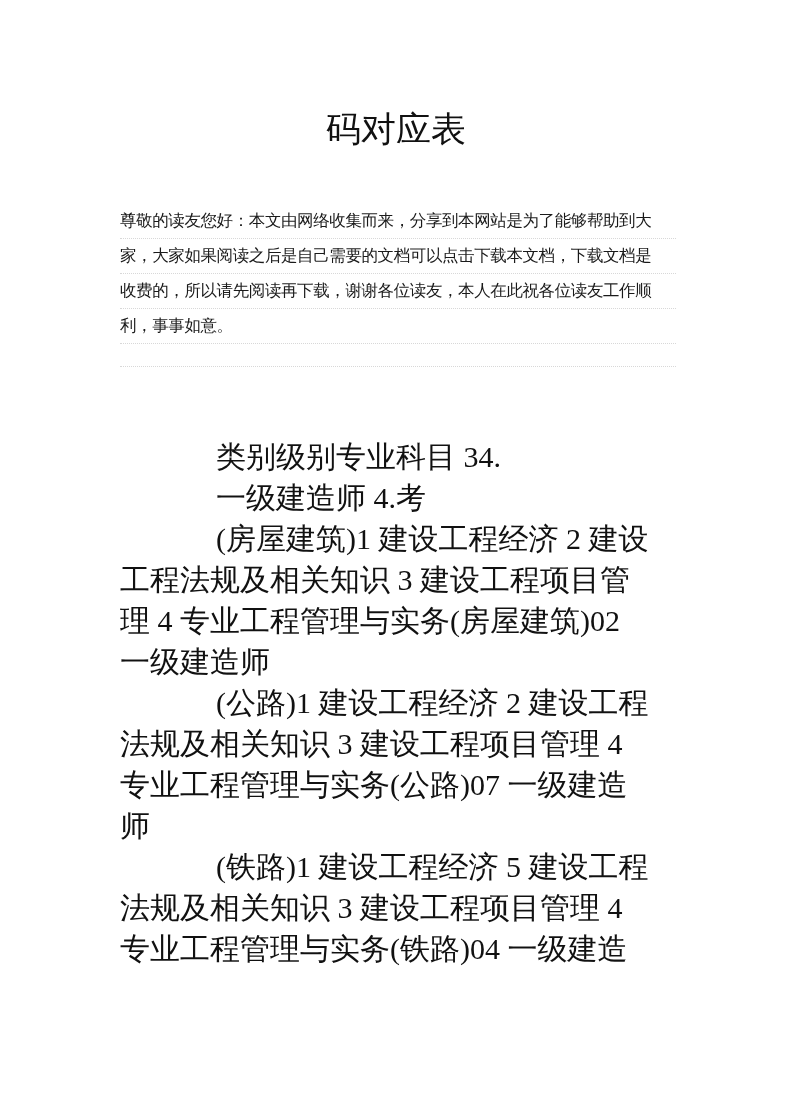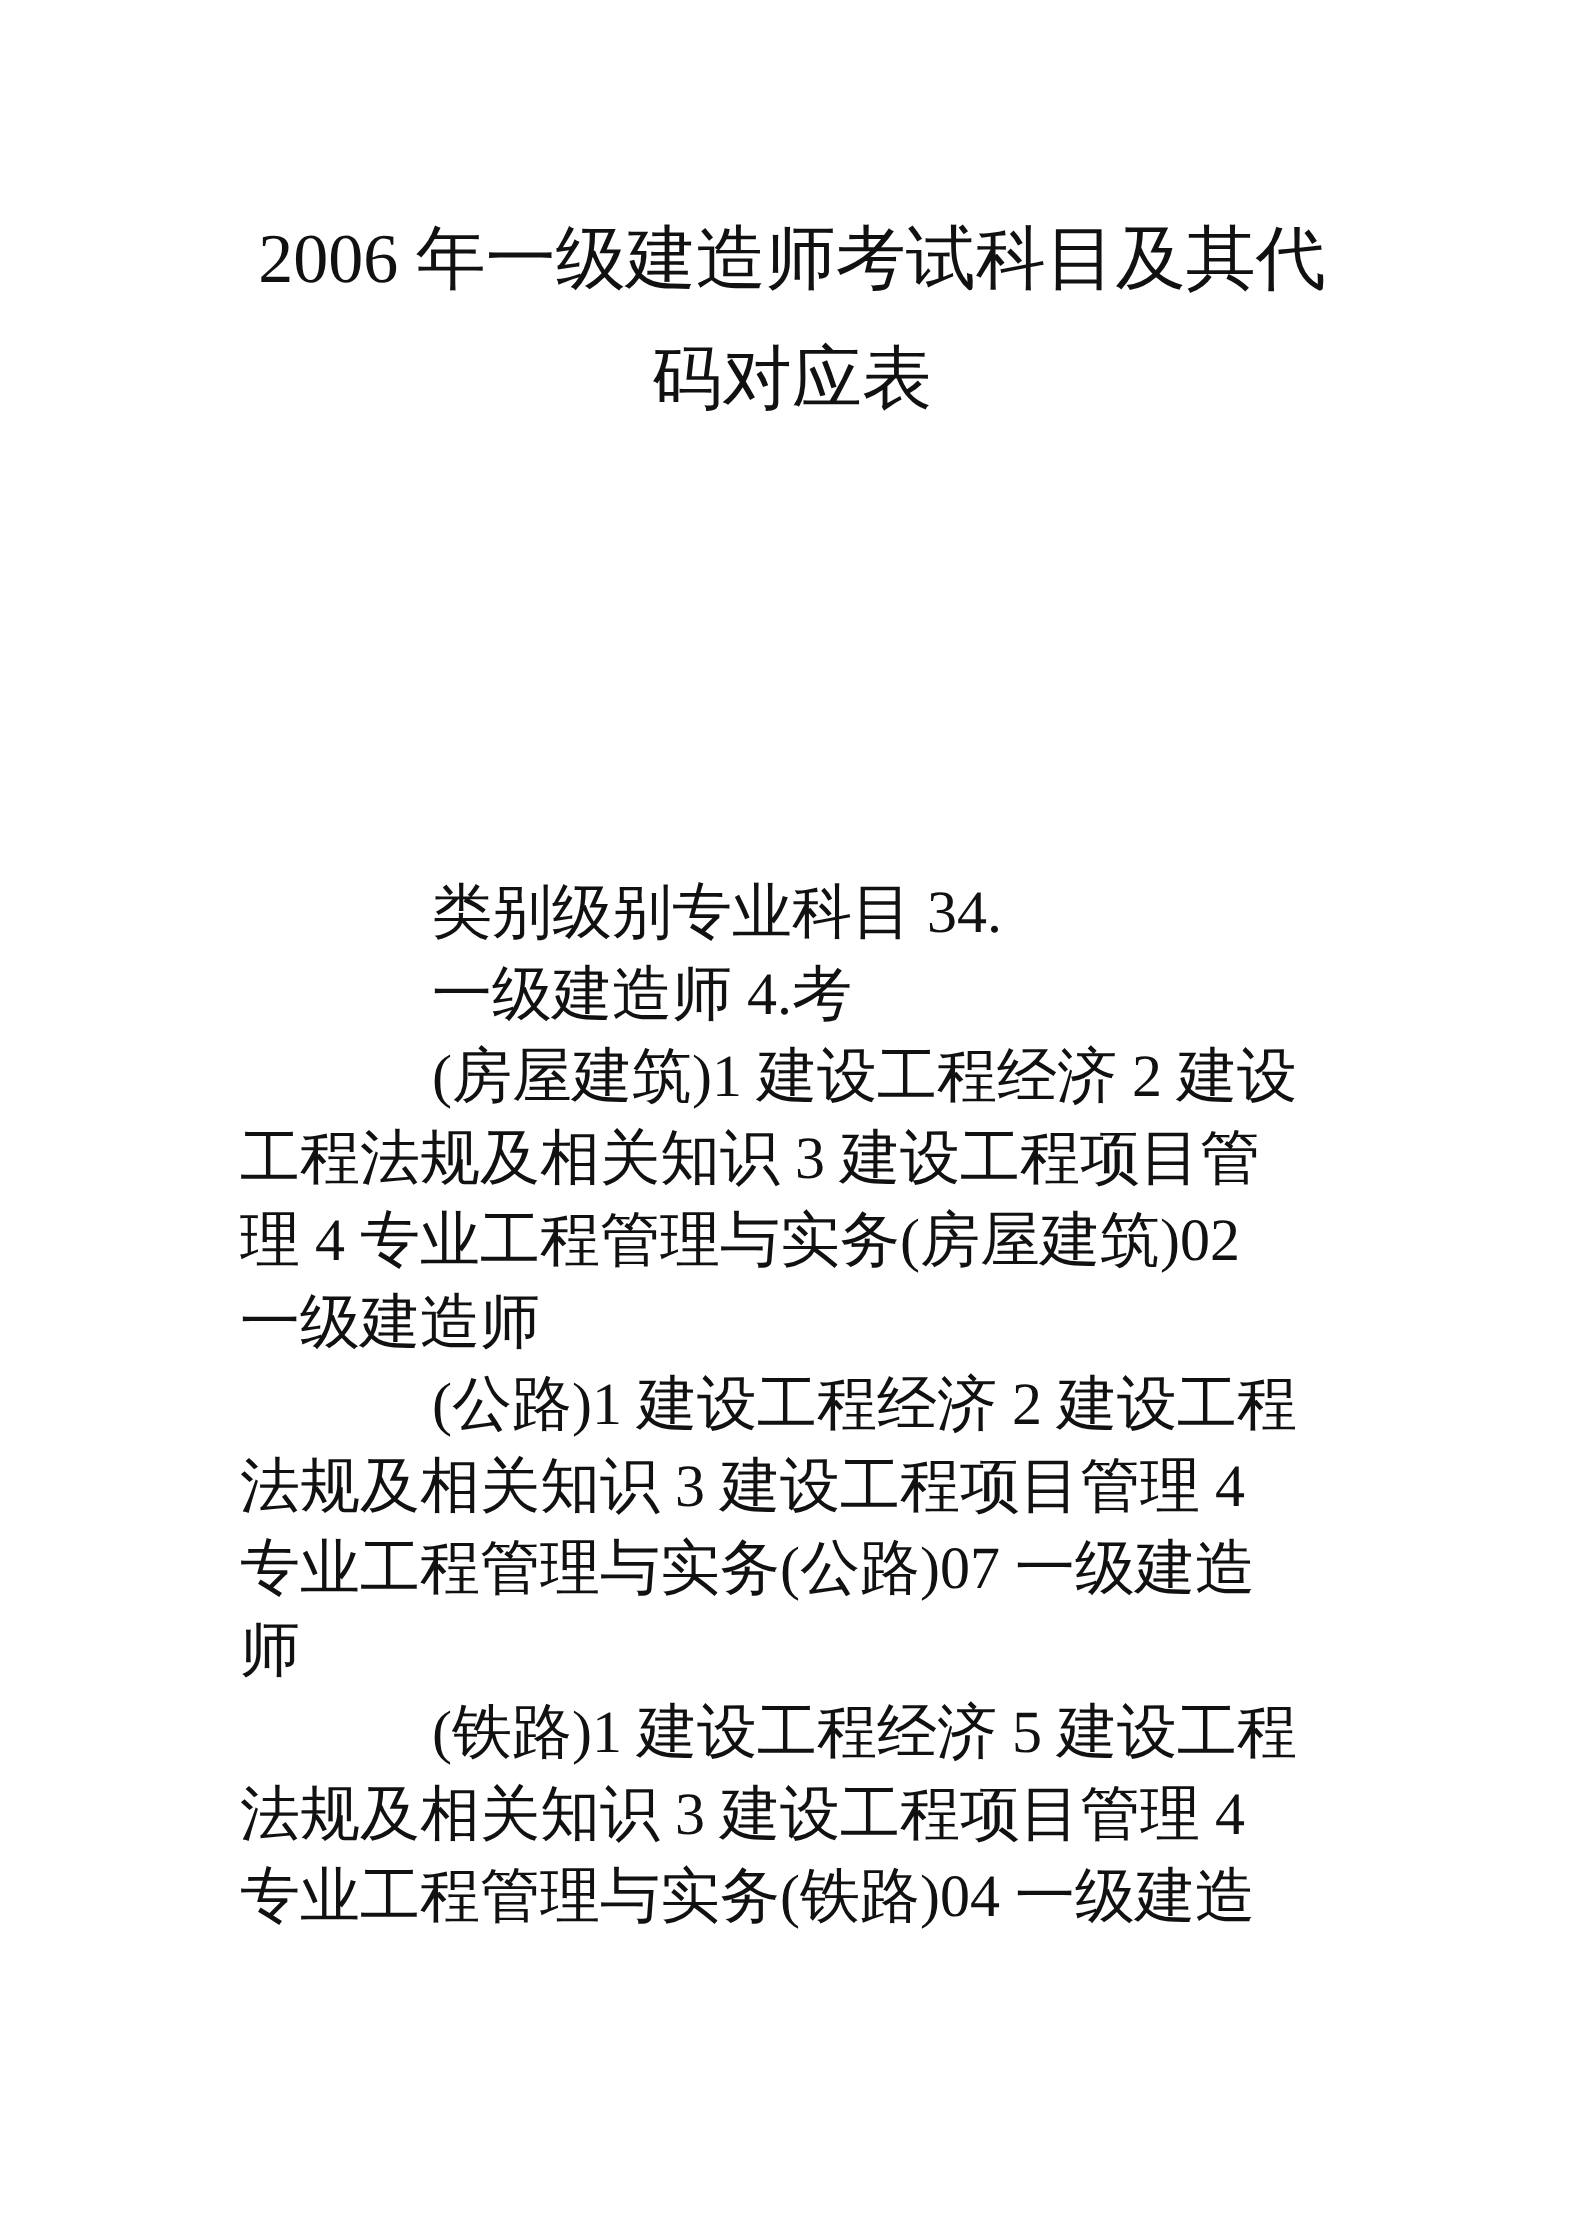--- a/index.html
+++ b/index.html
@@ -68,24 +68,30 @@
       white-space: nowrap;
     }
     .body-text .indent { padding-left: 96px; }
   </style>
 </head>
 <body>
 
 <div class="page">
 
   <h1 class="title" style="top:100px;">
-    <span class="line">2006 年一级建造师考试科目及其代</span>
     <span class="line">码对应表</span>
   </h1>
 
+  <div class="notice">
+    <span class="row">尊敬的读友您好：本文由网络收集而来，分享到本网站是为了能够帮助到大</span>
+    <span class="row">家，大家如果阅读之后是自己需要的文档可以点击下载本文档，下载文档是</span>
+    <span class="row">收费的，所以请先阅读再下载，谢谢各位读友，本人在此祝各位读友工作顺</span>
+    <span class="row">利，事事如意。</span>
+    <div class="blank-row"></div>
+  </div>
 
   <div class="body-text">
     <span class="ln indent">类别级别专业科目 34.</span>
     <span class="ln indent">一级建造师 4.考</span>
     <span class="ln indent">(房屋建筑)1 建设工程经济 2 建设</span>
     <span class="ln">工程法规及相关知识 3 建设工程项目管</span>
     <span class="ln">理 4 专业工程管理与实务(房屋建筑)02</span>
     <span class="ln">一级建造师</span>
     <span class="ln indent">(公路)1 建设工程经济 2 建设工程</span>
     <span class="ln">法规及相关知识 3 建设工程项目管理 4</span>

